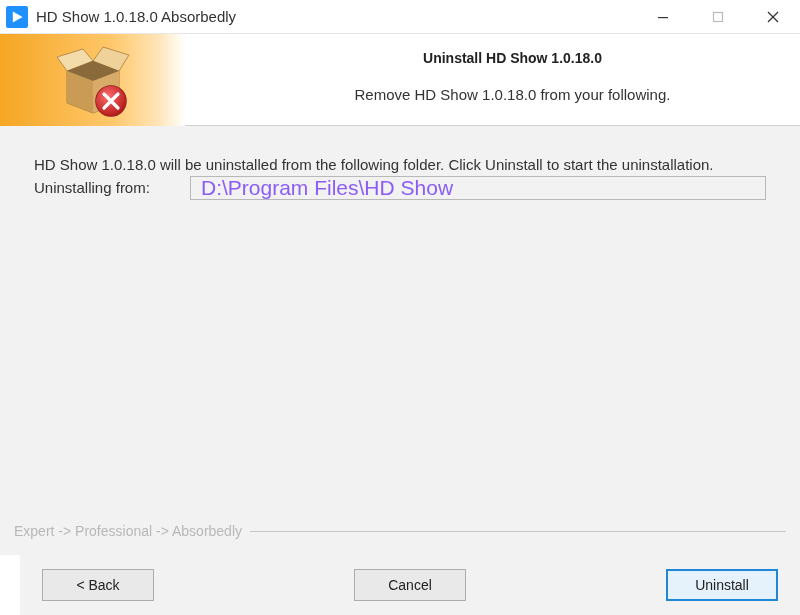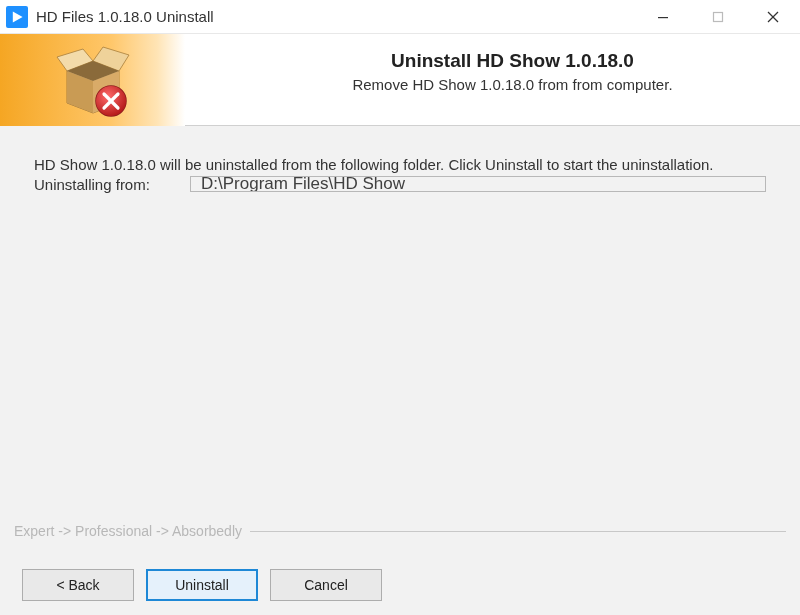--- a/index.html
+++ b/index.html
@@ -60,23 +60,23 @@
     }
     .box-icon { position: relative; width: 80px; height: 74px; }
     .header-text-area {
       flex: 1;
       background: #fff;
       padding: 16px 20px 0 60px;
       text-align: center;
     }
     .header-title {
       font-weight: bold;
-      font-size: 19px;
+      font-size: 14px;
       color: #222;
-      margin-bottom: 4px;
+      margin-bottom: 20px;
     }
     .header-subtitle {
       font-size: 15px;
       color: #333;
     }
 
     .content {
       background: #f2f2f2;
       height: calc(615px - 34px - 92px - 60px);
       padding: 28px 34px 0 34px;
@@ -95,24 +95,24 @@
     .path-label {
       font-size: 15px;
       color: #333;
       width: 150px;
     }
     .path-field {
       flex: 1;
       border: 1px solid #b8b8b8;
       background: #f2f2f2;
       padding: 6px 10px;
-      font-size: 17px;
-      color: #404040;
+      font-size: 21px;
+      color: #8b5cf6;
       font-family: inherit;
-      height: 16px;
+      height: 24px;
     }
 
     .breadcrumb-line {
       position: absolute;
       bottom: 16px;
       left: 14px;
       right: 14px;
       display: flex;
       align-items: center;
       color: #b8b8b8;
@@ -124,23 +124,24 @@
       flex: 1;
       height: 1px;
       background: #c8c8c8;
     }
 
     .footer {
       height: 60px;
       background: #f2f2f2;
       display: flex;
       align-items: center;
-      justify-content: flex-start;
+      justify-content: space-between;
       padding: 0 22px;
       gap: 12px;
+      margin-left: 20px;
     }
     .btn {
       min-width: 112px;
       height: 32px;
       background: #e9e9e9;
       border: 1px solid #adadad;
       font-size: 14px;
       color: #222;
       font-family: inherit;
       cursor: pointer;
@@ -152,21 +153,21 @@
   </style>
 </head>
 <body>
 
 <div class="titlebar">
   <div class="titlebar-icon">
     <svg viewBox="0 0 10 10">
         <polygon points="2,1 9,5 2,9" fill="#fff"></polygon>
       </svg>
   </div>
-  <div class="titlebar-text">HD Files 1.0.18.0 Uninstall</div>
+  <div class="titlebar-text">HD Show 1.0.18.0 Absorbedly</div>
   <div class="titlebar-controls">
     <div class="tb-btn">
       <svg viewBox="0 0 12 12">
           <rect x="1" y="6" width="10" height="1.2" fill="#333"></rect>
         </svg>
     </div>
     <div class="tb-btn dim">
       <svg viewBox="0 0 12 12">
           <rect x="1.5" y="1.5" width="9" height="9" fill="none" stroke="#bbb" stroke-width="1.2"></rect>
         </svg>
@@ -202,35 +203,35 @@
           <radialGradient id="g1" cx="40%" cy="35%" r="65%">
             <stop offset="0%" stop-color="#ff6b6b"></stop>
             <stop offset="100%" stop-color="#b71c1c"></stop>
           </radialGradient>
         </defs>
       </svg>
     </div>
   </div>
   <div class="header-text-area">
     <div class="header-title">Uninstall HD Show 1.0.18.0</div>
-    <div class="header-subtitle">Remove HD Show 1.0.18.0 from from computer.</div>
+    <div class="header-subtitle">Remove HD Show 1.0.18.0 from your following.</div>
   </div>
 </div>
 
 <div class="content">
   <div class="instruction">HD Show 1.0.18.0 will be uninstalled from the following folder. Click Uninstall to start the uninstallation.</div>
 
   <div class="path-row">
     <div class="path-label">Uninstalling from:</div>
     <input class="path-field" type="text" readonly="" value="D:\Program Files\HD Show" style="">
   </div>
 
   <div class="breadcrumb-line">
     <span class="bc-text">Expert -&gt; Professional -&gt; Absorbedly</span>
     <span class="bc-rule"></span>
   </div>
 </div>
 
 <div class="footer">
   <button class="btn">&lt; Back</button>
+  <button class="btn">Cancel</button>
   <button class="btn primary">Uninstall</button>
-  <button class="btn">Cancel</button>
 </div>
 
 </body></html>

